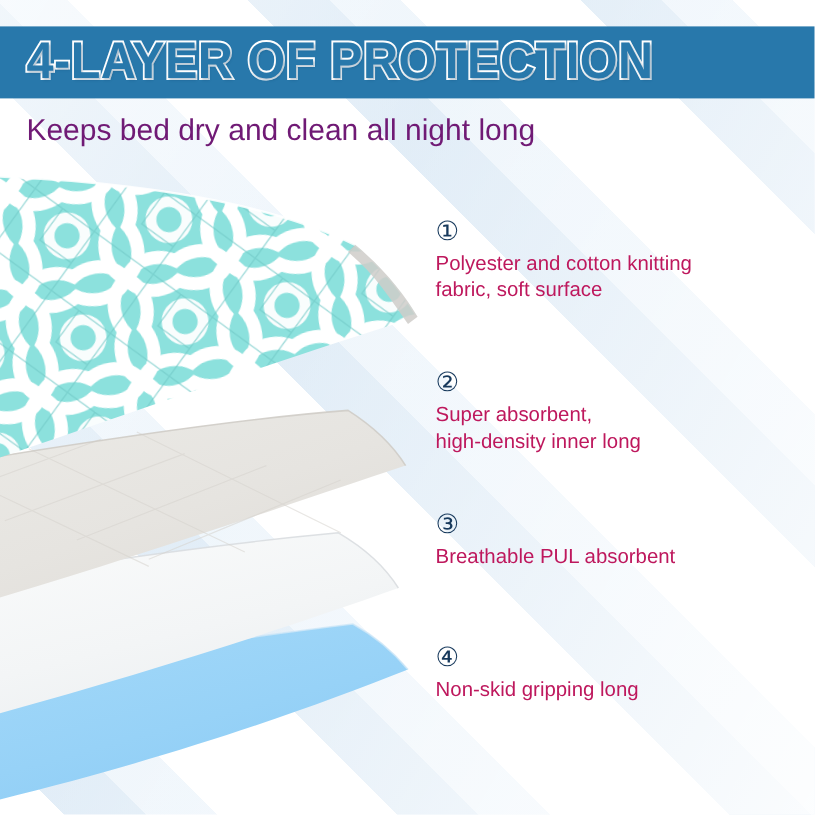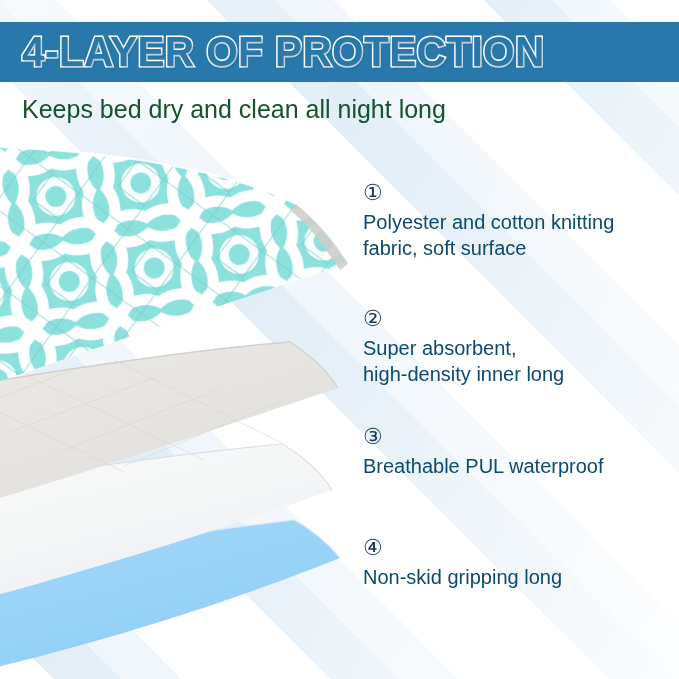--- a/index.html
+++ b/index.html
@@ -81,21 +81,21 @@
   }
 
   
   .subtitle {
     position: absolute;
     left: 22px;
     top: 95px;
     z-index: 7;
     font-size: 25px;
     line-height: 1.15;
-    color: #14532d;
+    color: #701a75;
     white-space: nowrap;
   }
 
   
   .layers-art {
     position: absolute;
     left: -36px;
     top: 128px;
     width: 420px;
     height: 540px;
@@ -113,23 +113,23 @@
   }
   .feature { position: relative; }
   .feature-num {
     font-size: 22px;
     line-height: 1.0;
     color: #17395c;
     display: block;
     margin-bottom: 5px;
   }
   .feature-text {
-    font-size: 20px;
+    font-size: 17px;
     line-height: 1.32;
-    color: #0c4a6e;
+    color: #be185d;
     display: block;
     white-space: pre-line;
   }
   .f1 { position: absolute; top: 0px;   left: 0; }
   .f2 { position: absolute; top: 126px; left: 0; }
   .f3 { position: absolute; top: 244px; left: 0; }
   .f4 { position: absolute; top: 355px; left: 0; }
 </style>
 </head>
 <body>
@@ -246,21 +246,21 @@
     </div>
 
     <div class="feature f2">
       <span class="feature-num">②</span>
       <span class="feature-text">Super absorbent,
 high-density inner long</span>
     </div>
 
     <div class="feature f3">
       <span class="feature-num">③</span>
-      <span class="feature-text">Breathable PUL waterproof</span>
+      <span class="feature-text">Breathable PUL absorbent</span>
     </div>
 
     <div class="feature f4">
       <span class="feature-num">④</span>
       <span class="feature-text">Non-skid gripping long</span>
     </div>
 
   </div>
 
 </div>

